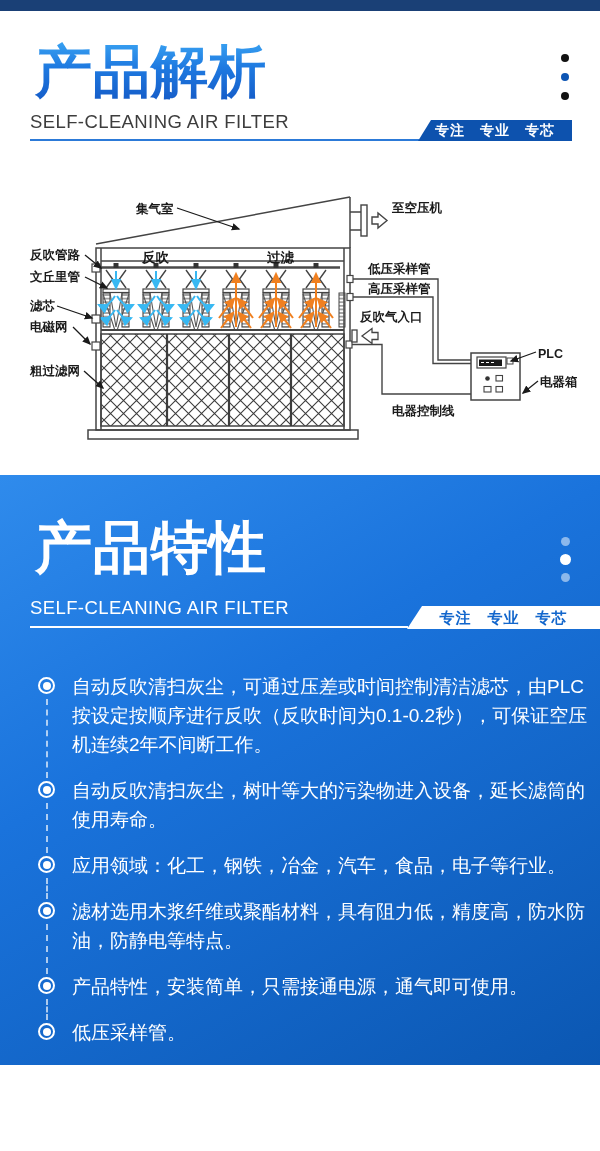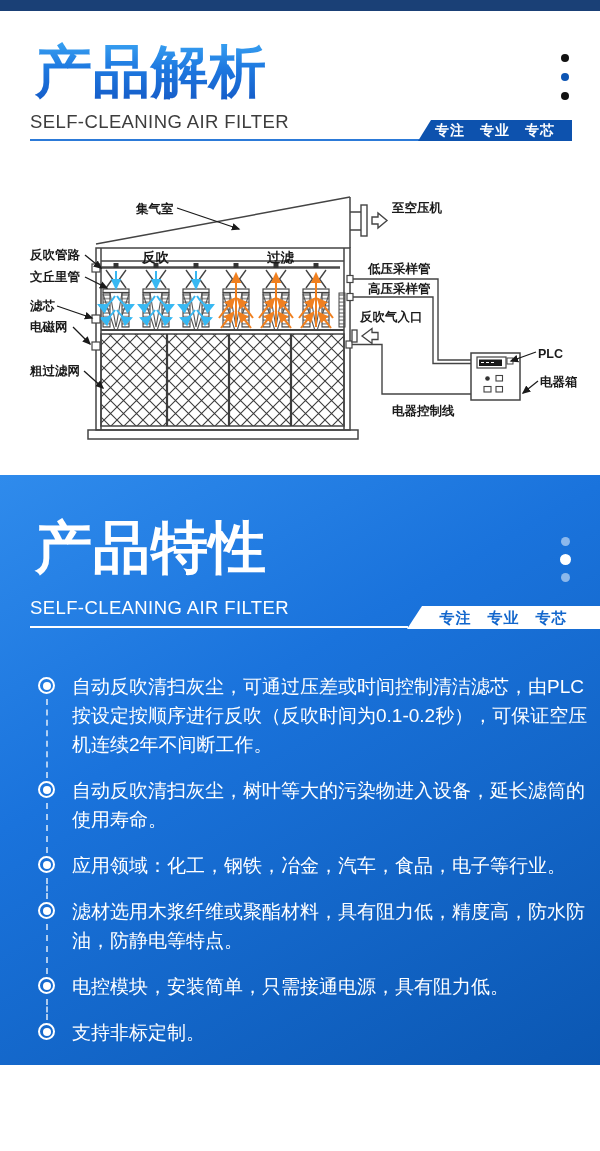--- a/index.html
+++ b/index.html
@@ -256,18 +256,18 @@
       <div class="d lt"></div>
       <div class="d wt"></div>
       <div class="d lt"></div>
     </div>
 
     <ul class="features">
       <li><span class="ring"></span><span class="core"></span><span class="link"></span><span>自动反吹清扫灰尘，可通过压差或时间控制清洁滤芯，由PLC按设定按顺序进行反吹（反吹时间为0.1-0.2秒），可保证空压机连续2年不间断工作。</span></li>
       <li><span class="ring"></span><span class="core"></span><span class="link"></span><span>自动反吹清扫灰尘，树叶等大的污染物进入设备，延长滤筒的使用寿命。</span></li>
       <li><span class="ring"></span><span class="core"></span><span class="link"></span><span>应用领域：化工，钢铁，冶金，汽车，食品，电子等行业。</span></li>
       <li><span class="ring"></span><span class="core"></span><span class="link"></span><span>滤材选用木浆纤维或聚酯材料，具有阻力低，精度高，防水防油，防静电等特点。</span></li>
-      <li><span class="ring"></span><span class="core"></span><span class="link"></span><span>电控模块，安装简单，只需接通电源，具有阻力低。</span></li>
-      <li><span class="ring"></span><span class="core"></span><span>支持非标定制。</span></li>
+      <li><span class="ring"></span><span class="core"></span><span class="link"></span><span>产品特性，安装简单，只需接通电源，通气即可使用。</span></li>
+      <li><span class="ring"></span><span class="core"></span><span>低压采样管。</span></li>
     </ul>
     <div class="bottom-strip"></div>
   </div>
 </div>
 
 </body></html>

